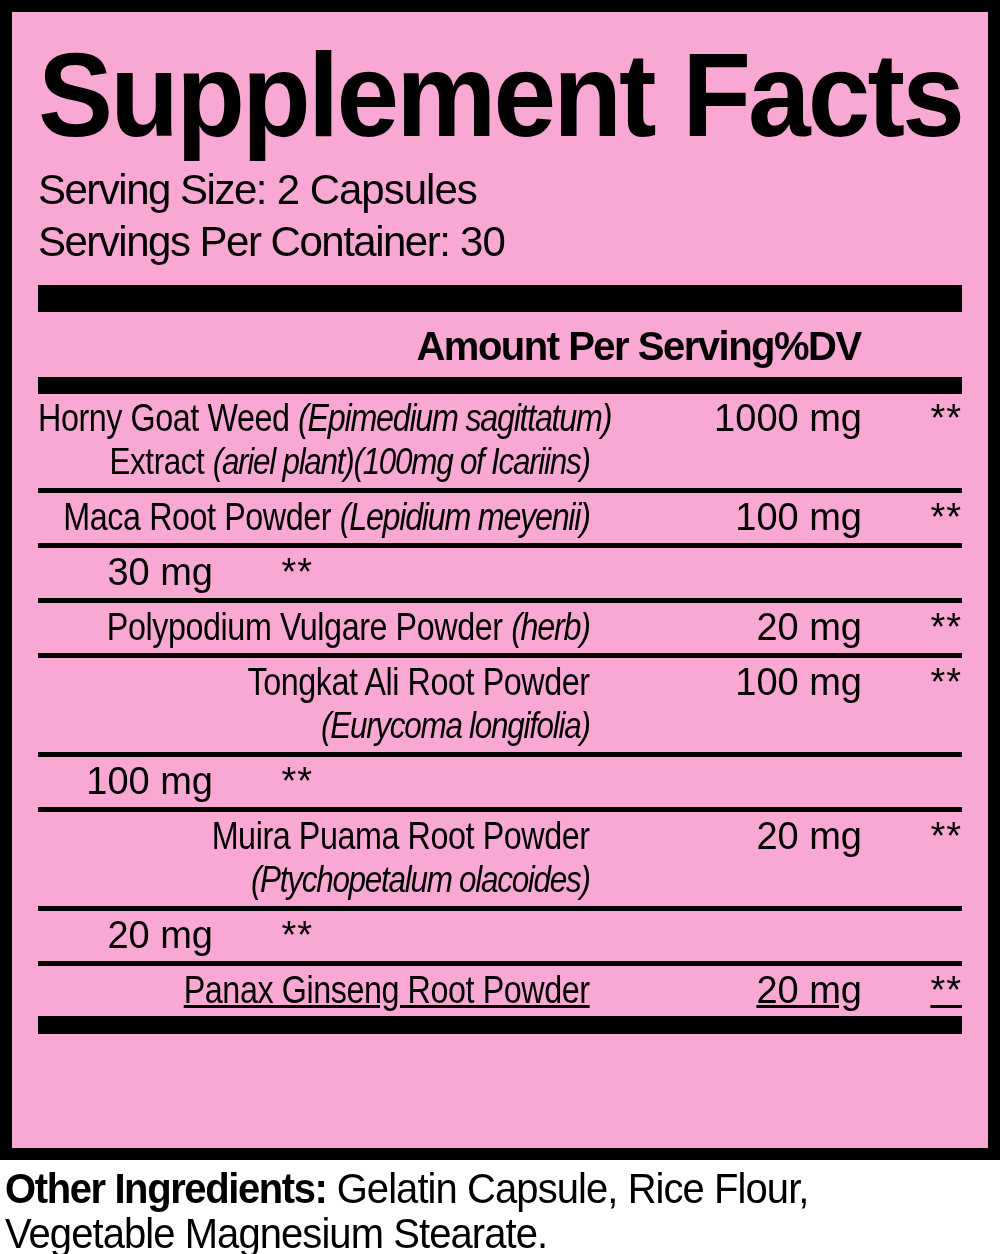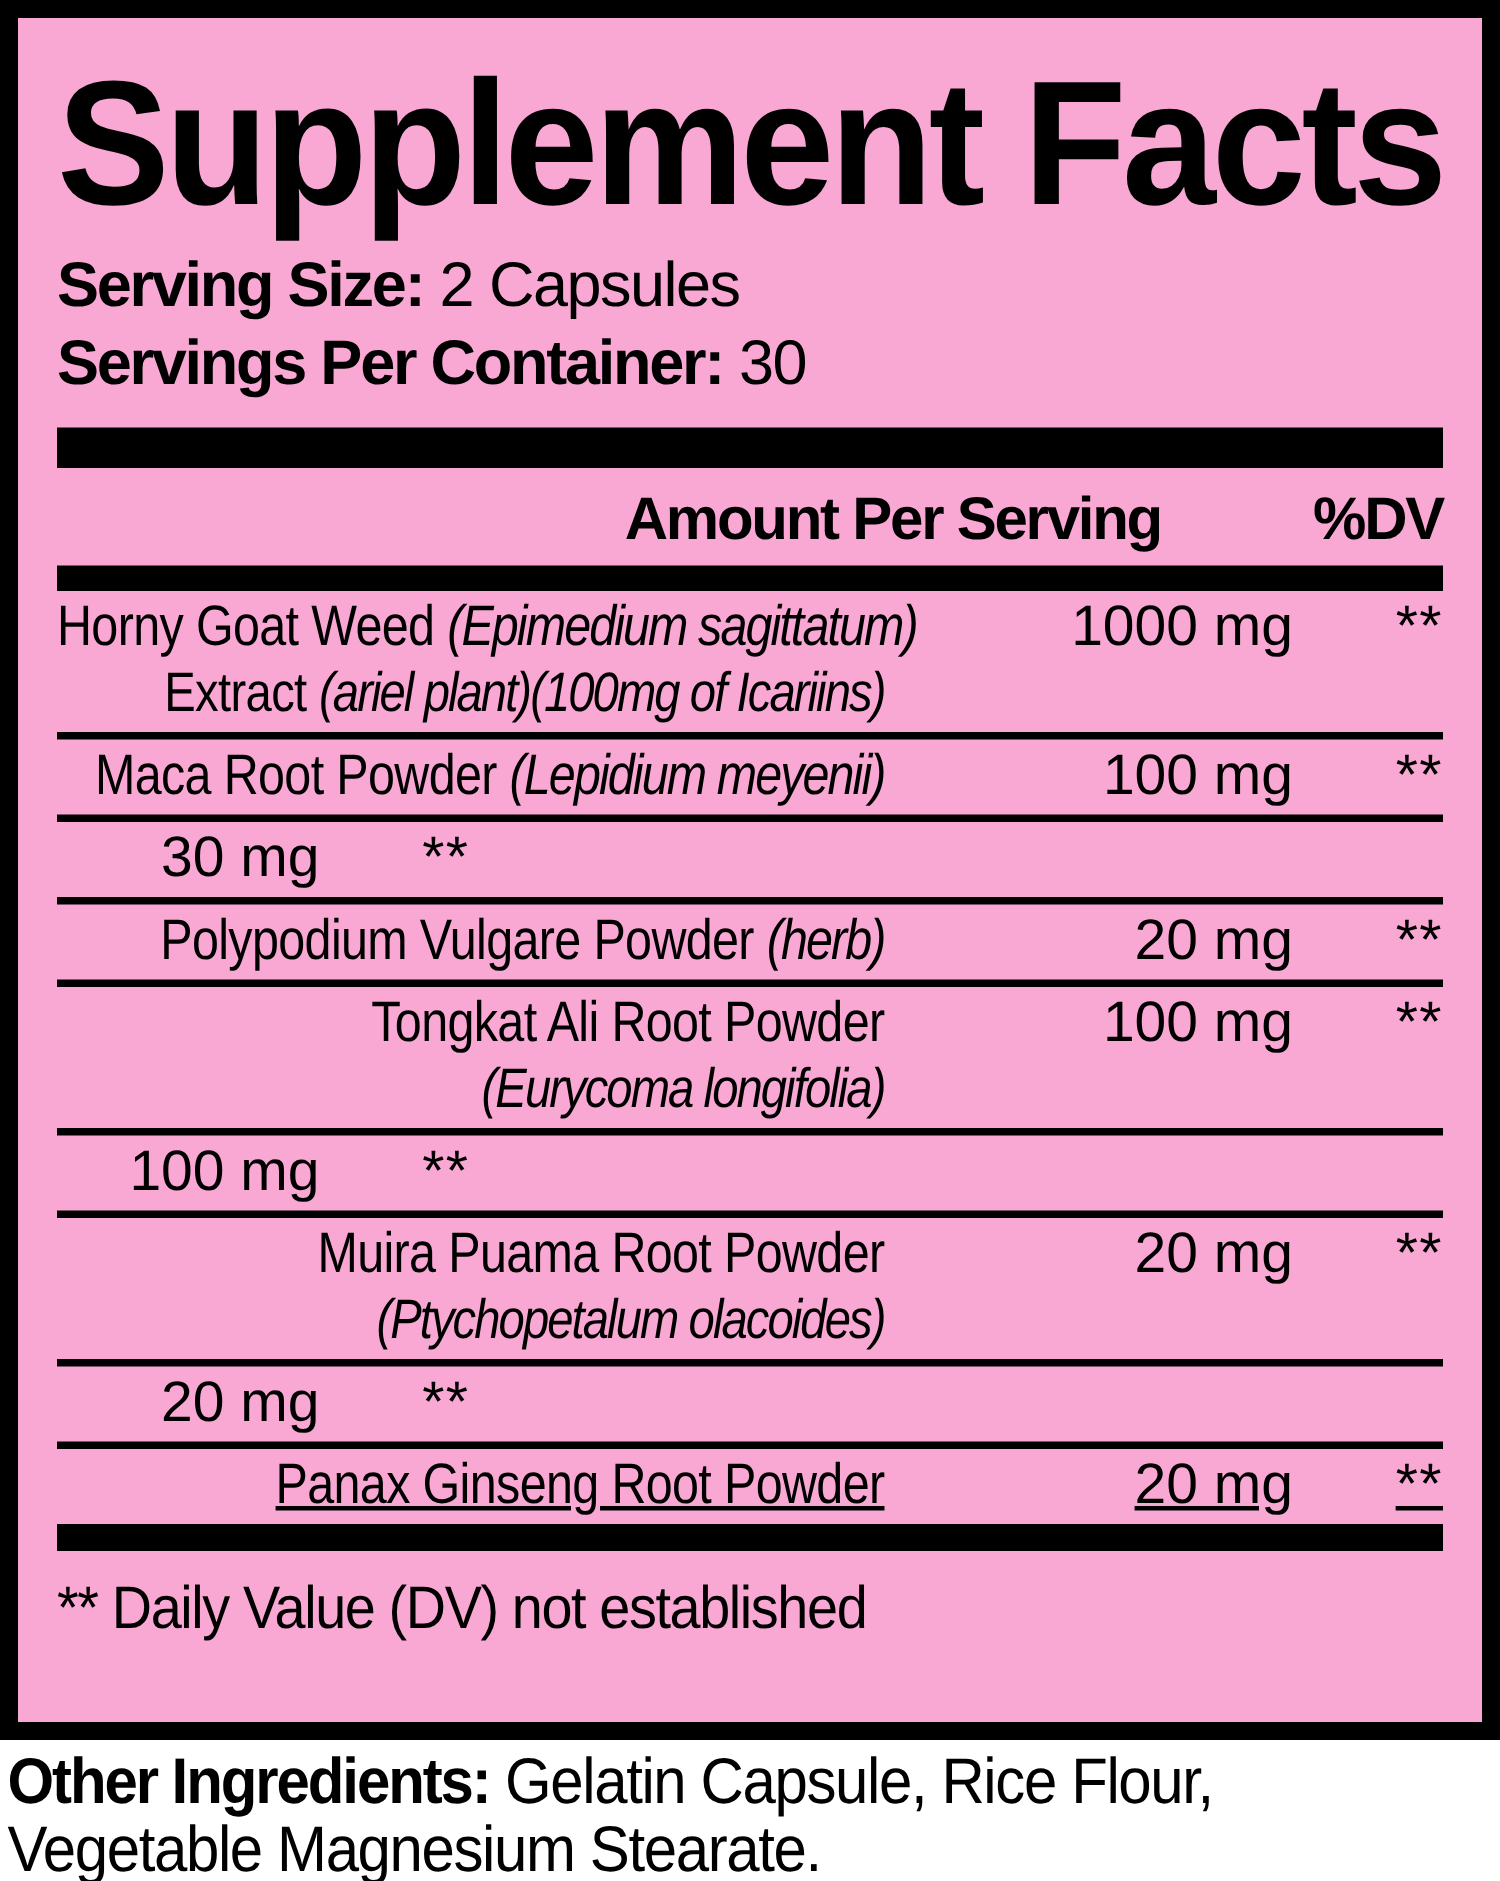--- a/index.html
+++ b/index.html
@@ -13,29 +13,29 @@
     border:12px solid #000;background:#f9a8d4;padding:4px 26px;overflow:hidden;
   }
   .title-svg{display:block;margin-top:16px;}
   .title-text{
     font-family:"Liberation Sans", sans-serif;font-weight:bold;
     font-size:118px;letter-spacing:-3px;fill:#000;
   }
   .serving-line{
     font-size:42px;line-height:52px;letter-spacing:-1px;white-space:nowrap;
   }
-  .serving-line .lbl{font-weight:bold;letter-spacing:-1.5px;}
+  .serving-line .lbl{font-weight:normal;letter-spacing:-1.5px;}
   .bar-thick-top{height:27px;background:#000;margin-top:17px;}
   .hdr-row{
     display:flex;align-items:baseline;padding:12px 0 8px;
     font-weight:bold;font-size:40px;letter-spacing:-1.5px;
   }
   .hdr-spacer{flex:1;}
   .hdr-amount{white-space:nowrap;}
-  .hdr-dv{width:188px;text-align:right;white-space:nowrap;}
+  .hdr-dv{width:188px;white-space:nowrap;}
   .bar-mid{height:17px;background:#000;}
   .rows{}
   .row{display:flex;align-items:flex-start;border-bottom:5px solid #000;padding:2px 0 4px;}
   .row:last-child{border-bottom:none;text-decoration:underline;}
   .cell-name{flex:1;min-width:0;text-align:right;}
   .nline{font-size:38px;line-height:44px;letter-spacing:-0.5px;}
   .nline.sub{font-size:37px;}
   .condense{white-space:nowrap;transform:scaleX(0.85);transform-origin:0 50%;}
   .condense-sm{white-space:nowrap;transform:scaleX(0.93);transform-origin:0 50%;}
   .it{font-style:italic;letter-spacing:-1.5px;}
@@ -130,23 +130,20 @@
         <div class="cell-name">
           <div class="nline condense"><span>Panax Ginseng Root Powder</span></div>
         </div>
         <div class="cell-amount">20 mg</div>
         <div class="cell-dv">**</div>
       </div>
     </div>
 
   <div class="bar-thick-bottom"></div>
 
-  <div class="footnote">
-    <span class="condense-sm" style="display:inline-block">** Daily Value (DV) not established</span>
-  </div>
 
 </div>
 
 <div class="other">
   <div class="condense-sm">
     <span class="lbl">Other Ingredients:</span><span> Gelatin Capsule, Rice Flour,</span>
   </div>
   <div class="condense-sm">Vegetable Magnesium Stearate.</div>
 </div>
 

